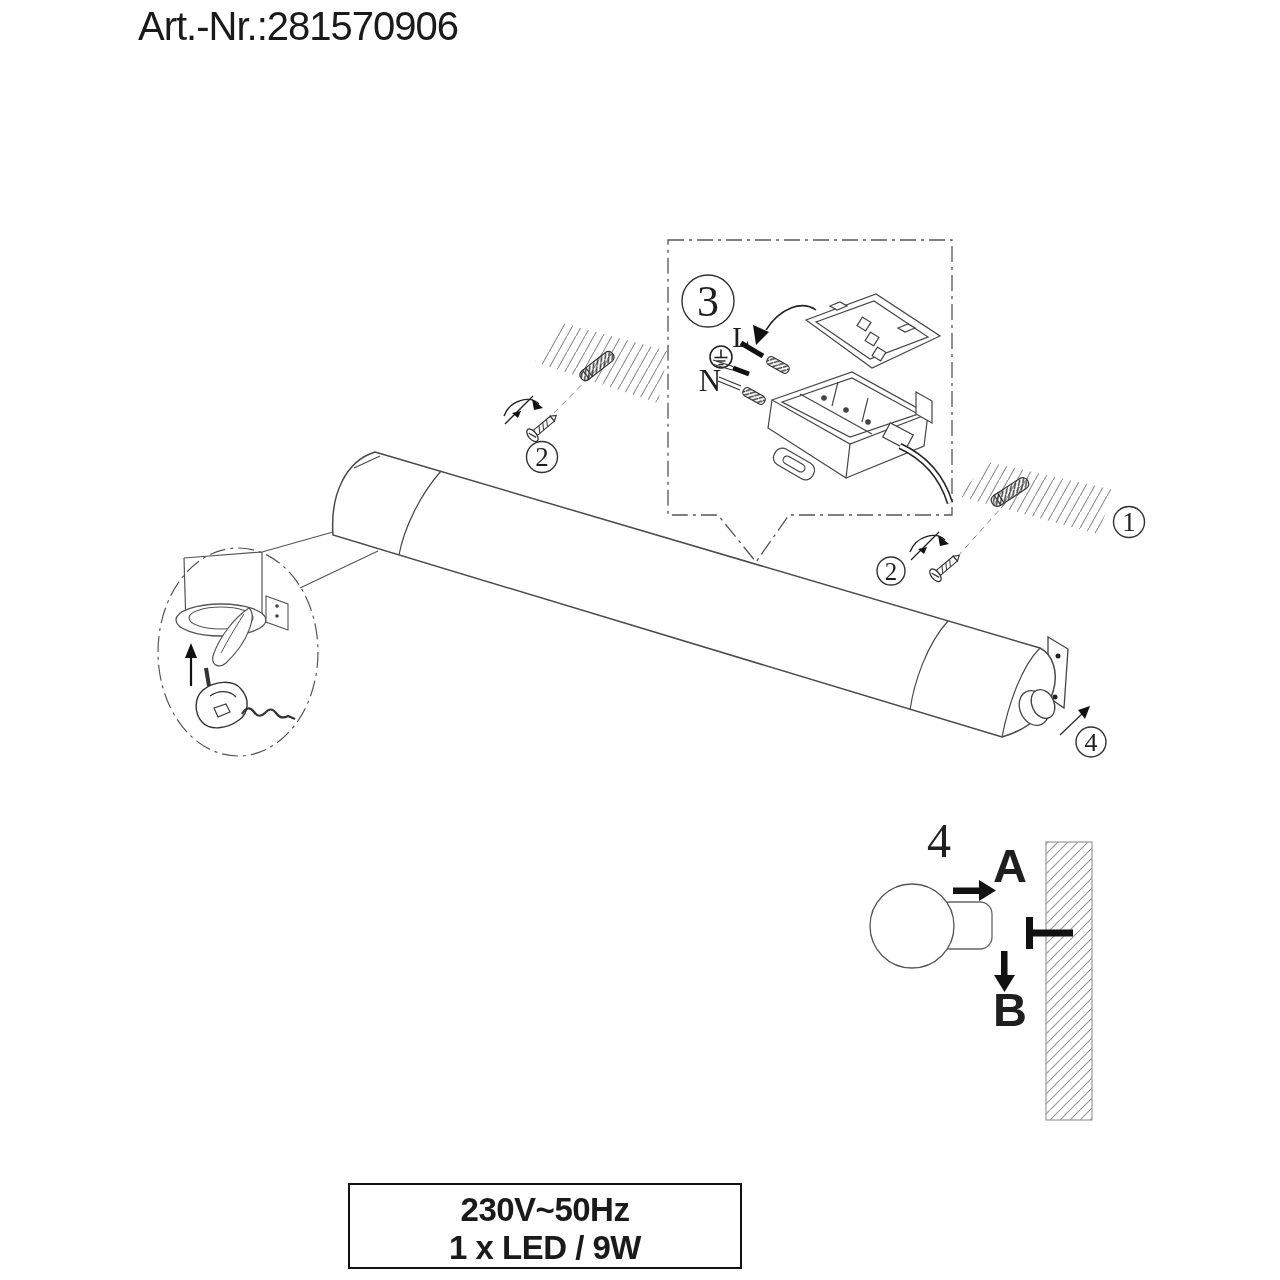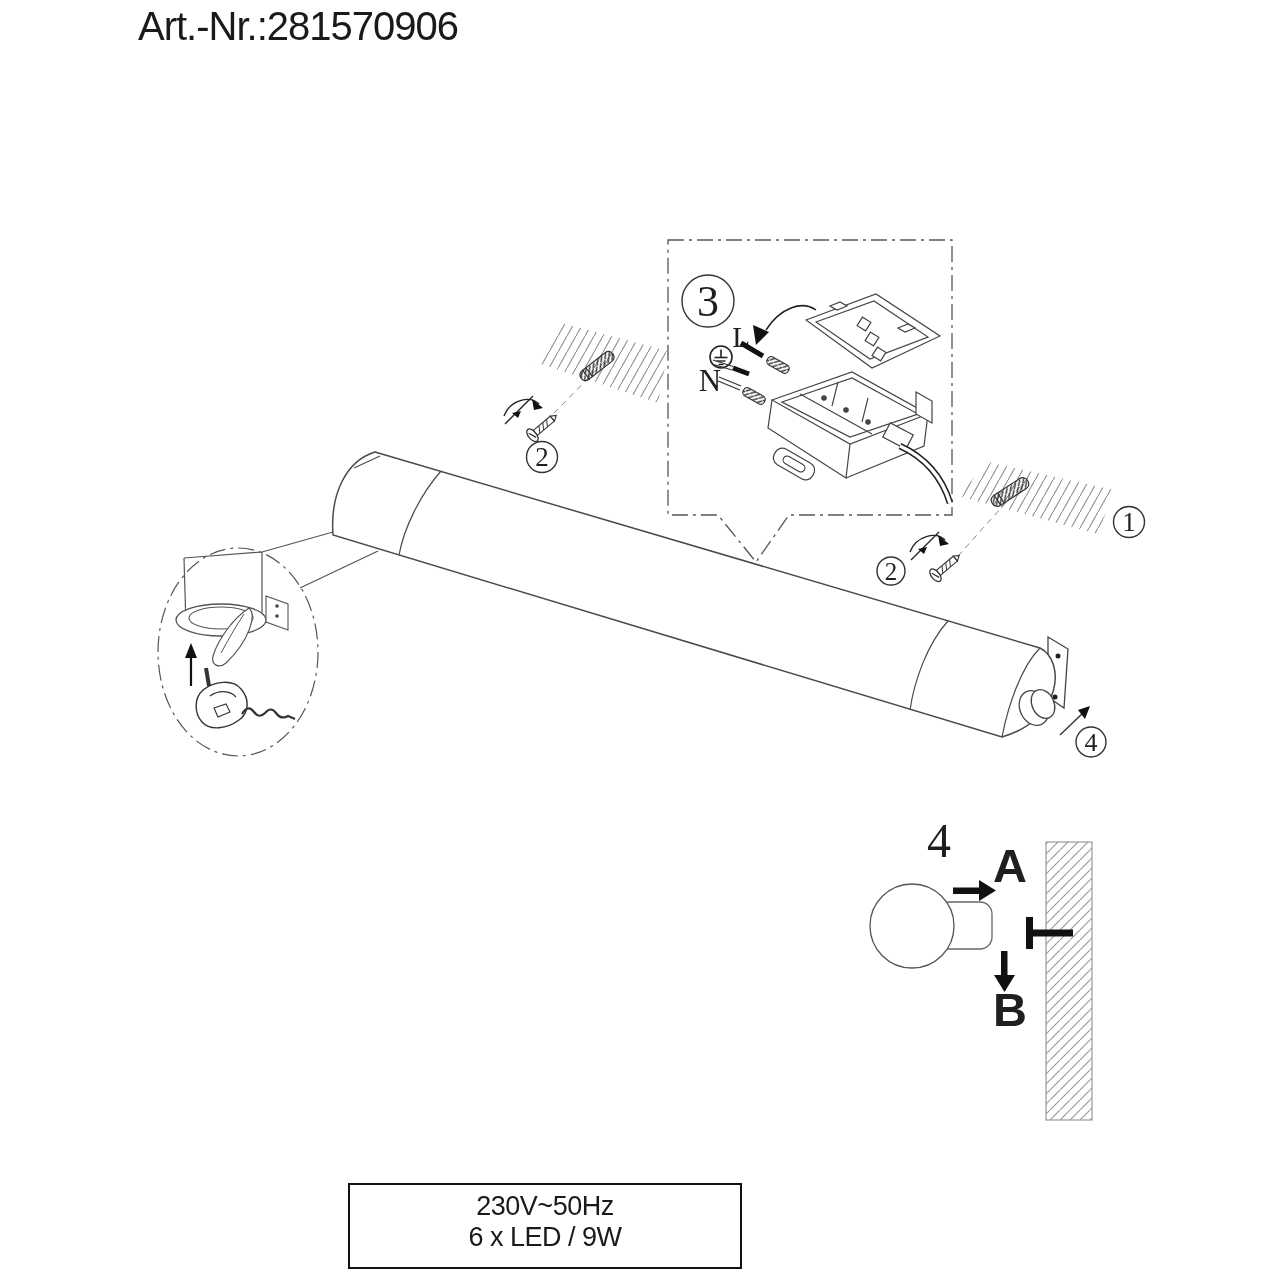--- a/index.html
+++ b/index.html
@@ -14,21 +14,21 @@
   }
   .max-load{
     position:absolute;left:286px;top:806px;font-size:43px;font-weight:700;
     letter-spacing:-1px;white-space:nowrap;
   }
   .spec-box{
     position:absolute;left:348px;top:1183px;width:394px;height:86px;
     border:2.5px solid #111;display:flex;flex-direction:column;
     align-items:center;justify-content:flex-start;padding-top:6px;box-sizing:border-box;
   }
-  .spec-box div{font-size:27px;font-weight:400;line-height:1.15;letter-spacing:-0.5px;text-align:center;}
+  .spec-box div{font-size:33px;font-weight:700;line-height:1.15;letter-spacing:-0.5px;text-align:center;}
   text{fill:#1f1f1f;}
   .serif{font-family:"Liberation Serif",serif;}
   .sansB{font-family:"Liberation Sans",sans-serif;font-weight:700;}
 </style>
 </head>
 <body>
 
 <div class="page">
 
   <div class="article-no">Art.-Nr.:281570906</div>
@@ -250,16 +250,16 @@
         <rect x="1001" y="951" width="6.5" height="24" fill="#111"></rect>
         <polygon points="994,975 1015,975 1004.5,992" fill="#111"></polygon>
       </g>
       <text x="993" y="1026" class="sansB" font-size="47">B</text>
     </g>
   </svg>
 
 
   <div class="spec-box">
     <div>230V~50Hz</div>
-    <div>6 x LED / 9W</div>
+    <div>1 x LED / 9W</div>
   </div>
 
 </div>
 
 </body></html>

